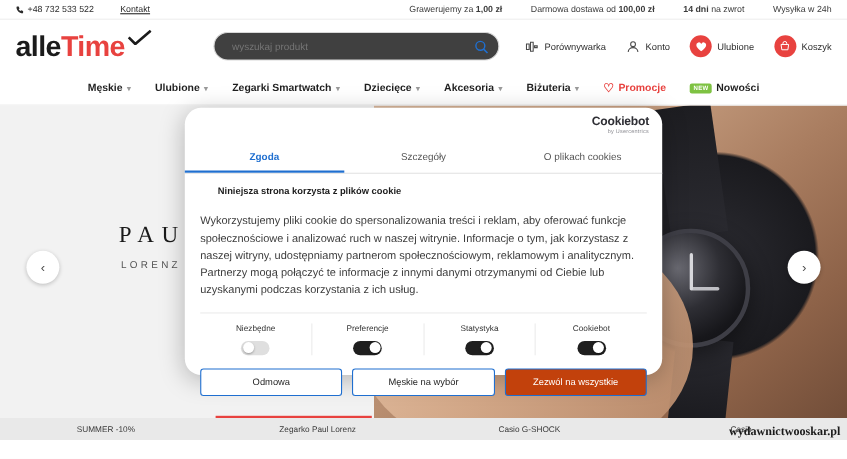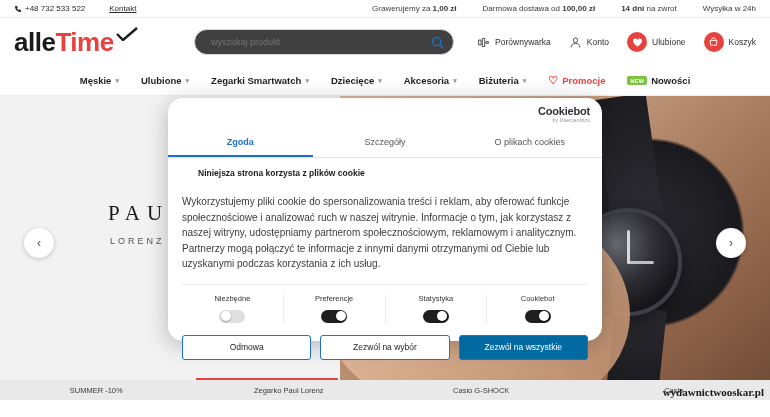--- a/index.html
+++ b/index.html
@@ -234,21 +234,21 @@
   .cookie-buttons {
     display: flex; gap: 9px; padding: 12px 14px 14px;
     margin-top: auto;
   }
   .cbtn {
     flex: 1; height: 25px; border-radius: 3px;
     font-size: 8.5px; display: flex; align-items: center; justify-content: center;
     cursor: pointer; font-family: "Liberation Sans", sans-serif;
   }
   .cbtn.outline { border: 1px solid #1f6fd0; color: #1f1f1f; background: #fff; }
-  .cbtn.solid { background: #0369a1; color: #fff; border: 1px solid #1f6fd0; }
+  .cbtn.solid { background: #c2410c; color: #fff; border: 1px solid #1f6fd0; }
 </style>
 </head>
 <body>
 
 <div class="page">
 
   <div class="topbar">
     <div class="topbar-left">
       <span class="phone">
         <svg class="tb-icon" viewBox="0 0 16 16">
@@ -431,18 +431,18 @@
           <span class="toggle-label">Cookiebot</span>
           <span class="switch on">
               <span class="knob"></span>
             </span>
         </div>
       </div>
     </div>
 
     <div class="cookie-buttons">
       <div class="cbtn outline">Odmowa</div>
-      <div class="cbtn outline">Zezwól na wybór</div>
+      <div class="cbtn outline">Męskie na wybór</div>
       <div class="cbtn solid">Zezwól na wszystkie</div>
     </div>
   </div>
 
 </div>
 
 </body></html>

